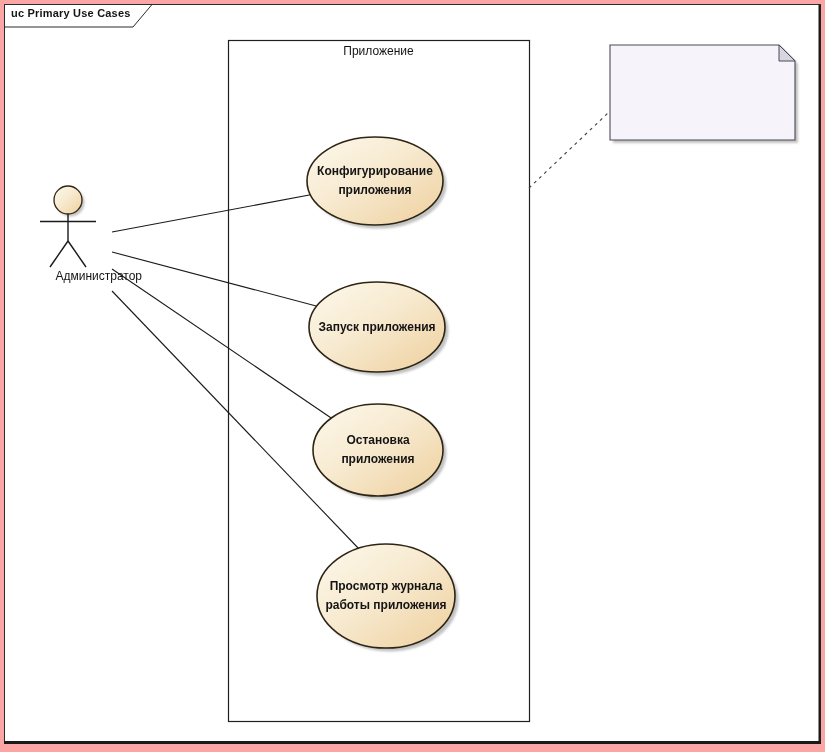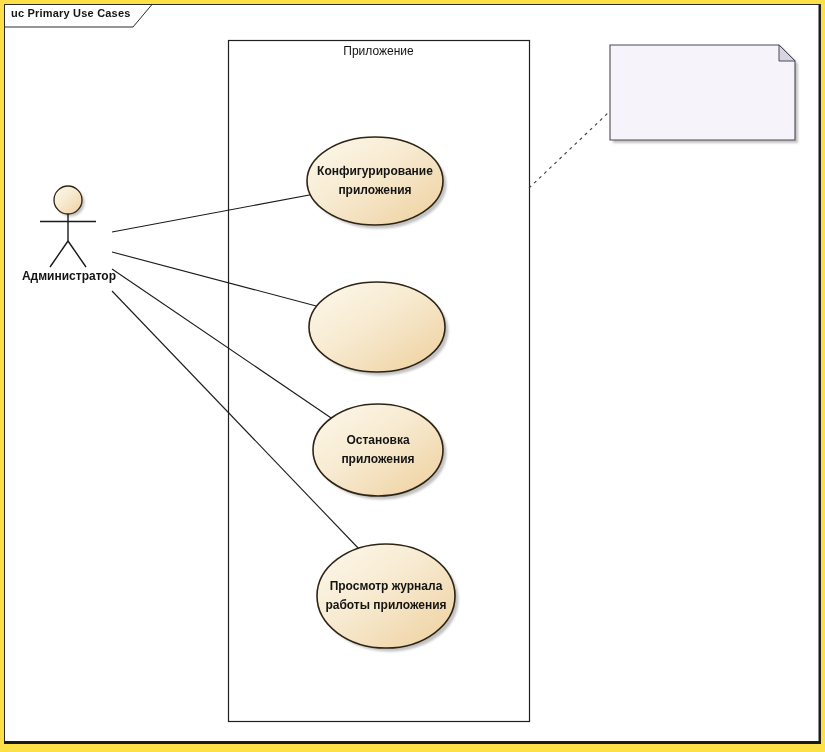--- a/index.html
+++ b/index.html
@@ -1,28 +1,28 @@
 <!DOCTYPE html>
 <html><head>
 <meta charset="utf-8">
 <style>
   html,body{margin:0;padding:0;background:#ffffff;}
   body{font-family:"Liberation Sans",sans-serif;}
-  .canvas{position:relative;width:825px;height:752px;background:#fde047;overflow:hidden;}
+  .canvas{position:relative;width:825px;height:752px;background:#fca5a5;overflow:hidden;}
   .canvas svg{position:absolute;left:0;top:0;}
   .lbl{position:absolute;color:#141414;pointer-events:none;}
   .frame-title{left:11px;top:7px;font-size:11px;font-weight:bold;letter-spacing:.2px;}
   .boundary-title{left:228px;top:44px;width:301px;text-align:center;font-size:12px;}
   .uc-label{display:flex;align-items:center;justify-content:center;text-align:center;
             font-size:12px;font-weight:bold;line-height:1.55;}
   .uc-1{left:308px;top:151px;width:134px;height:60px;}
   .uc-2{left:307px;top:307px;width:140px;height:40px;}
   .uc-3{left:323px;top:420px;width:110px;height:60px;text-align:center;}
   .uc-4{left:320px;top:566px;width:132px;height:60px;}
-  .actor-label{left:9px;top:269px;width:120px;text-align:center;font-size:12px;font-weight:bold;}
+  .actor-label{left:22px;top:269px;width:120px;text-align:right;font-size:12px;font-weight:normal;}
   .note-text{left:617px;top:54px;width:176px;font-size:11.5px;line-height:15px;color:#26265a;}
 </style>
 </head>
 <body>
 
 <div class="canvas">
 
   <svg width="825" height="752" viewBox="0 0 825 752" xmlns="http://www.w3.org/2000/svg">
     <defs>
       <linearGradient id="ucGrad" x1="0" y1="0" x2="1" y2="1">
@@ -76,20 +76,23 @@
       <polygon points="779,45 779,61 795,61" fill="#d9d4e2" stroke="#4a4a55" stroke-width="1"></polygon>
     </g>
   </svg>
 
   <div class="lbl frame-title">uc Primary Use Cases</div>
   <div class="lbl uc-label uc-1">
       <span>Конфигурирование приложения</span>
     </div>
 
   <div class="lbl boundary-title">Приложение</div>
+  <div class="lbl uc-label uc-2">
+      <span>Запуск приложения</span>
+    </div>
   <div class="lbl uc-label uc-3">
       <span>Остановка приложения</span>
     </div>
   <div class="lbl uc-label uc-4">
       <span>Просмотр журнала работы приложения</span>
     </div>
 
   <div class="lbl actor-label">Администратор</div>
 
 

